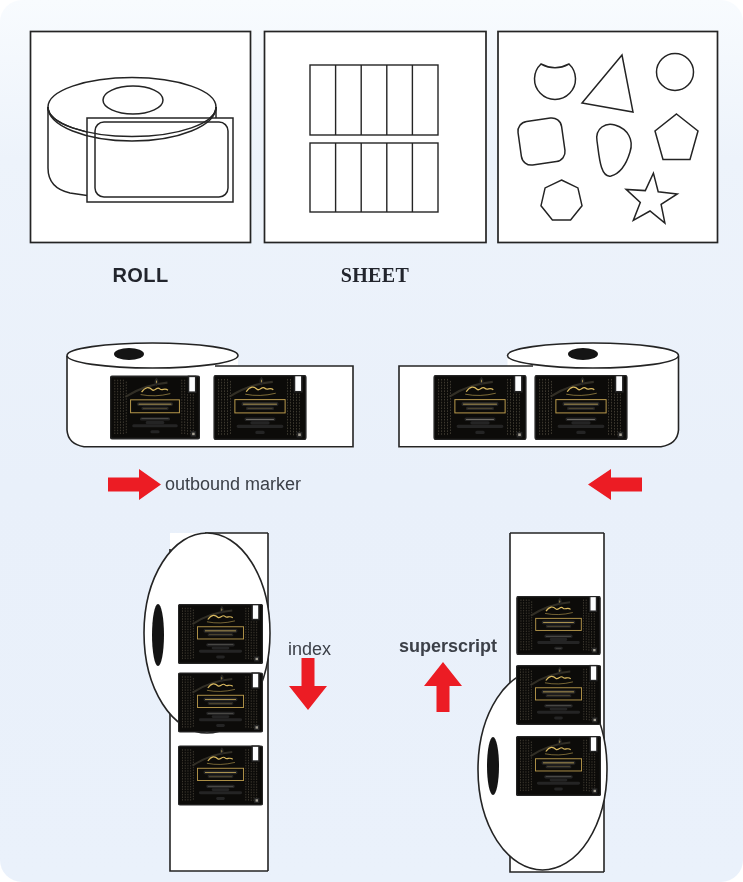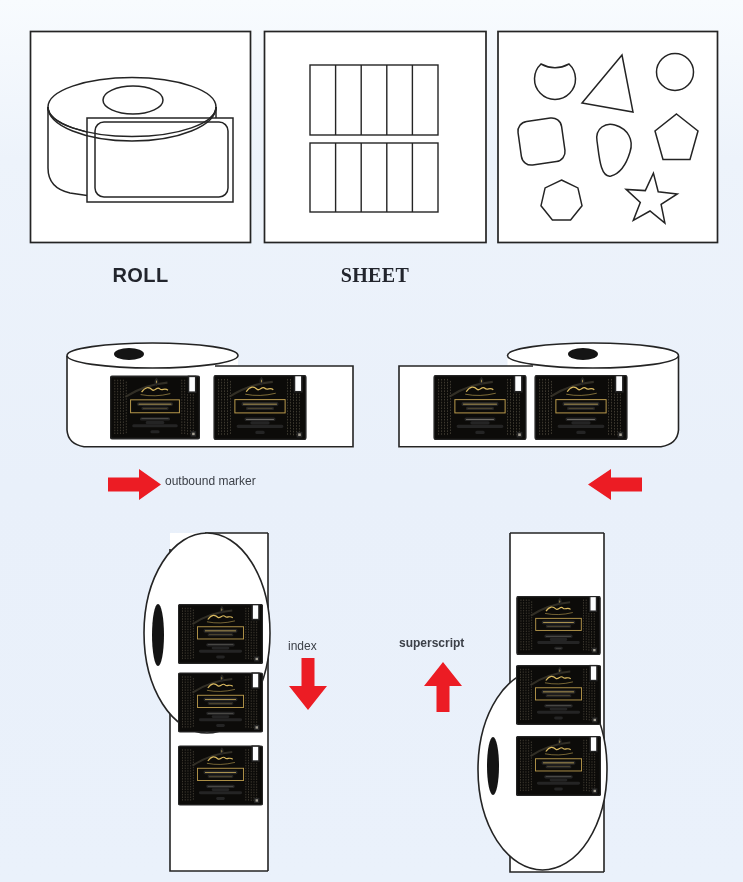--- a/index.html
+++ b/index.html
@@ -1,30 +1,31 @@
 <!DOCTYPE html>
 <html><head>
 <meta charset="utf-8">
 <style>
   html,body{margin:0;padding:0;}
   #stage{
     position:relative;width:743px;height:882px;overflow:hidden;
     background:linear-gradient(180deg,#f8fbfe 0%,#edf3fb 18%,#e9f0fa 55%,#eaf1fb 100%);
     font-family:"Liberation Sans",sans-serif;
+    border-radius:22px;
   }
   #art{position:absolute;left:0;top:0;}
   .hdr{
     position:absolute;top:264px;text-align:center;
     font-weight:700;font-size:20px;letter-spacing:.4px;color:#22252d;
   }
   .hdr.r{left:30px;width:221px;}
   .hdr.s{left:264px;width:222px;font-family:Liberation Serif, serif;}
   .hdr.d{left:498px;width:220px;}
   .cap{
-    position:absolute;font-size:12px;color:#3c4048;white-space:nowrap;
+    position:absolute;font-size:18px;color:#3c4048;white-space:nowrap;
   }
   .cap.outbound{left:165px;top:474px;}
   .cap.rightexit{left:420px;top:474px;width:167px;text-align:right;}
   .cap.index{left:288px;top:639px;text-align:center;}
   .cap.superscript{left:399px;top:636px;font-weight:bold;}
 </style>
 </head>
 <body>
 
 <div id="stage">

